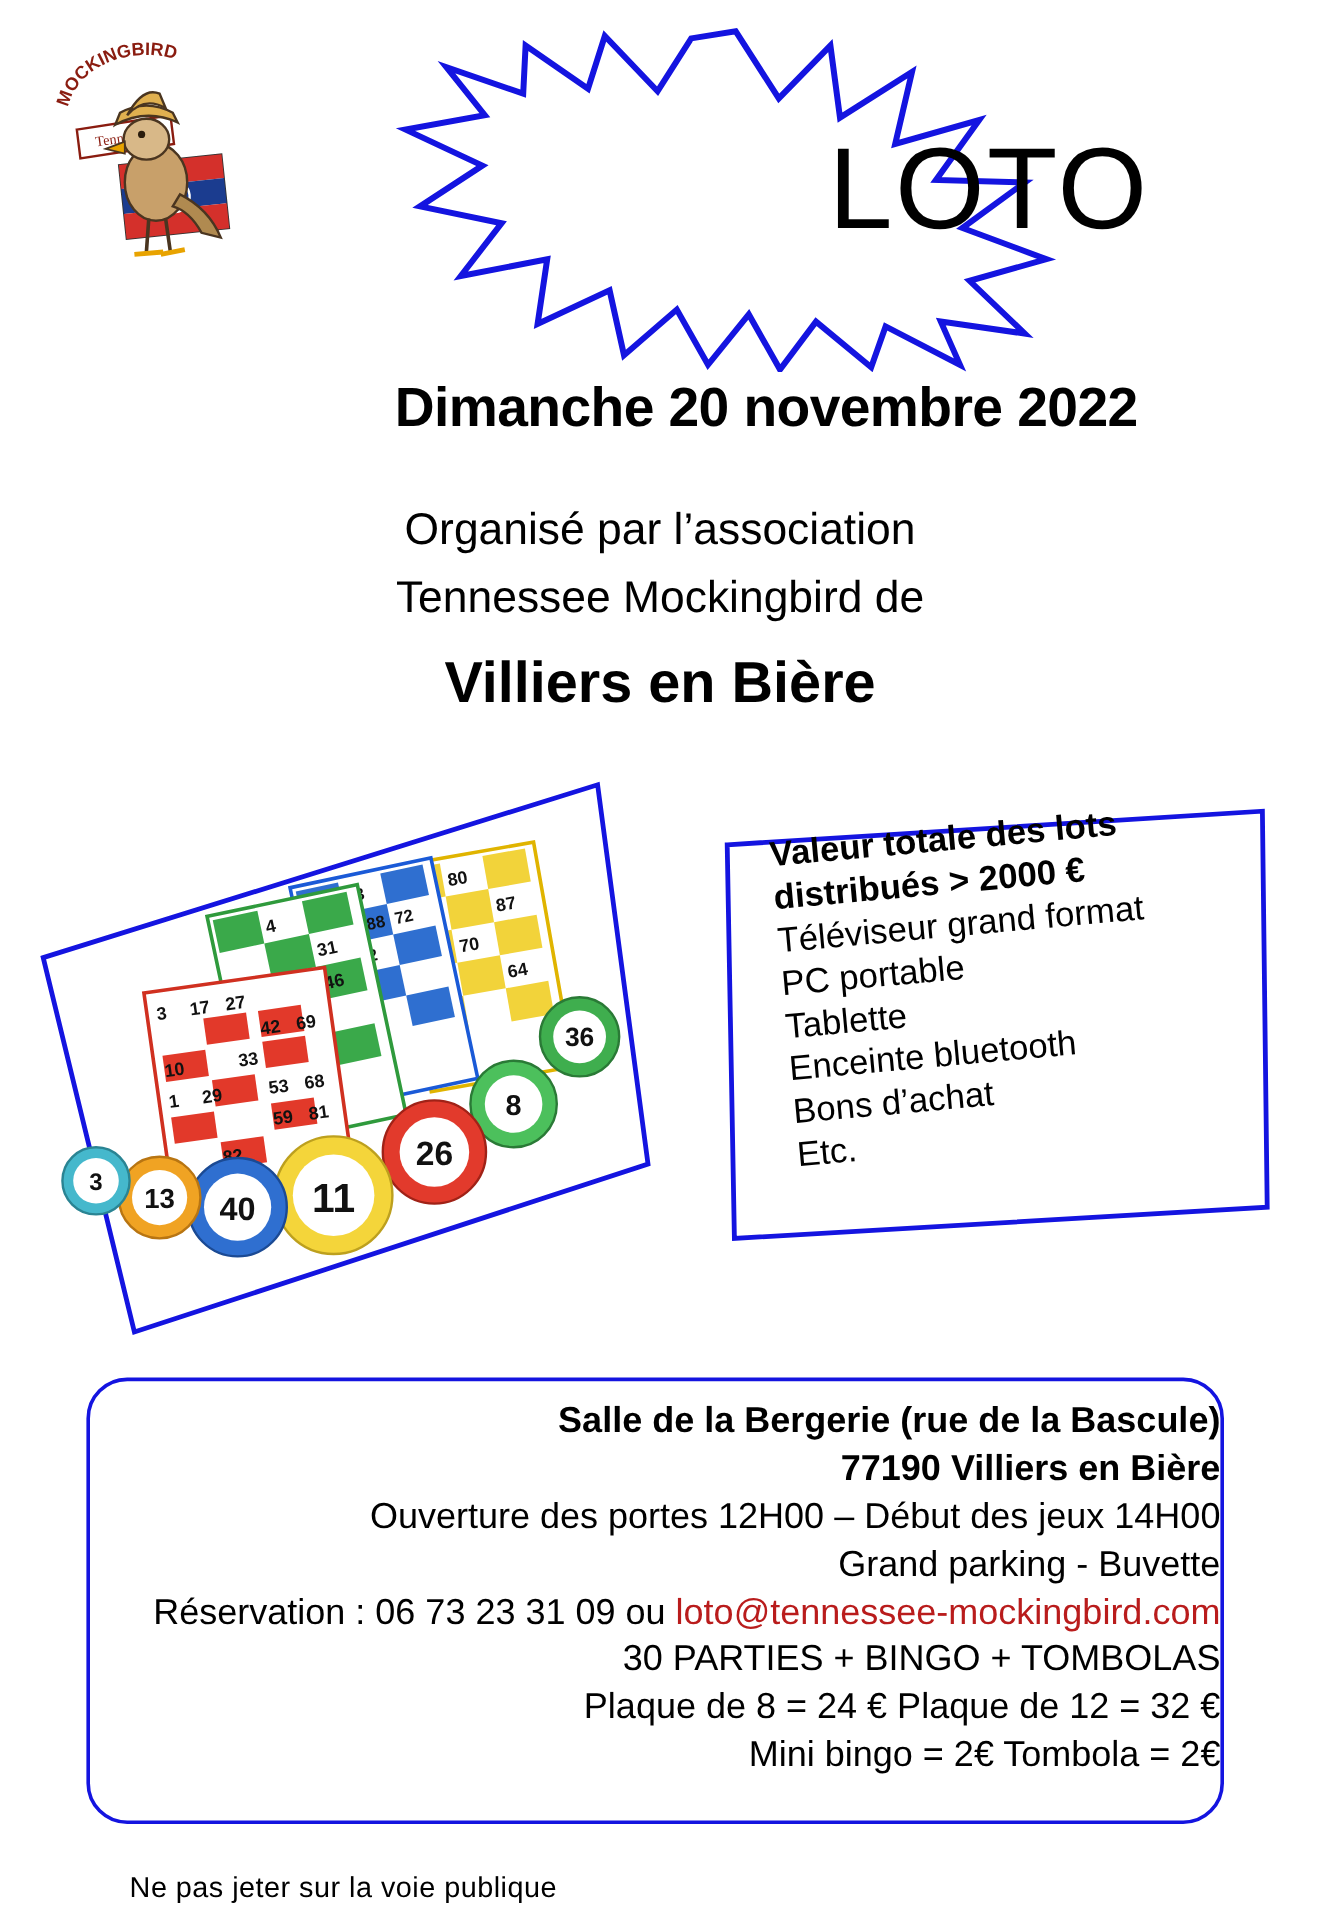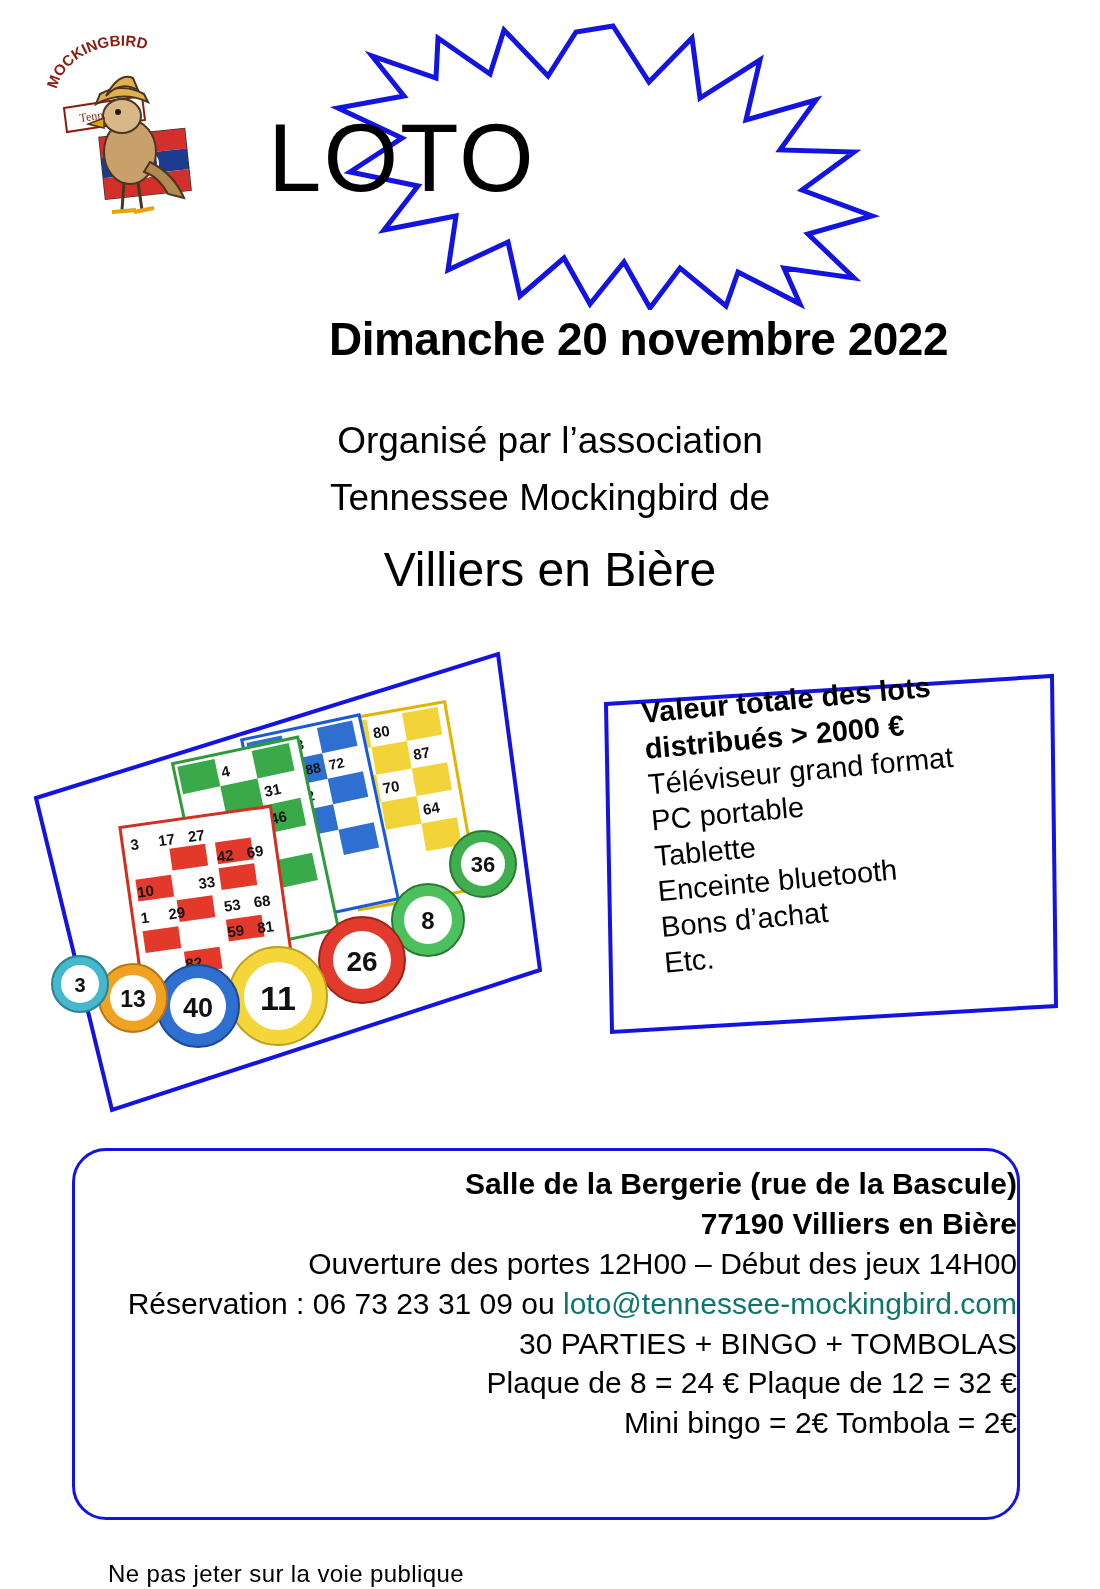--- a/index.html
+++ b/index.html
@@ -32,21 +32,21 @@
     left: 268px;
     top: 20px;
     width: 690px;
     height: 290px;
   }
   .star-title {
     position: absolute;
     left: 268px;
     top: 110px;
     width: 690px;
-    text-align: left;
+    text-align: right;
     font-size: 96px;
     font-weight: 400;
     letter-spacing: 2px;
     line-height: 1;
   }
 
   
   .date-line {
     position: absolute;
     left: 0;
@@ -73,21 +73,21 @@
     text-align: center;
     font-size: 37px;
   }
   .place-line {
     position: absolute;
     left: 0;
     top: 542px;
     width: 1100px;
     text-align: center;
     font-size: 48px;
-    font-weight: normal;
+    font-weight: bold;
   }
 
   
   .image-panel {
     position: absolute;
     left: 28px;
     top: 648px;
     width: 520px;
     height: 468px;
   }
@@ -139,21 +139,21 @@
   .info-inner {
     padding-top: 13px;
     text-align: right;
   }
   .info-line {
     font-size: 30px;
     line-height: 1.33;
     white-space: nowrap;
   }
   .info-line.bold { font-weight: bold; }
-  .mail-link { color: #0f766e; }
+  .mail-link { color: #b91c1c; }
 
   
   .footer {
     position: absolute;
     left: 108px;
     top: 1532px;
     font-size: 24px;
     letter-spacing: 0.4px;
     margin-top: 28px;
   }
@@ -361,20 +361,21 @@
     <div class="prize-item">Bons d’achat</div>
     <div class="prize-item">Etc.</div>
   </div>
 </div>
 
 <div class="info-box">
   <div class="info-inner">
     <div class="info-line bold">Salle de la Bergerie (rue de la Bascule)</div>
     <div class="info-line bold">77190 Villiers en Bière</div>
     <div class="info-line">Ouverture des portes 12H00 – Début des jeux 14H00</div>
+    <div class="info-line">Grand parking - Buvette</div>
     <div class="info-line">
       <span>Réservation : 06 73 23 31 09 ou </span><span class="mail-link">loto@tennessee-mockingbird.com</span>
     </div>
     <div class="info-line">30 PARTIES + BINGO + TOMBOLAS</div>
     <div class="info-line">Plaque de 8 = 24 €   Plaque de 12 = 32 €</div>
     <div class="info-line">Mini bingo = 2€        Tombola = 2€</div>
   </div>
 </div>
 
 <div class="footer">Ne pas jeter sur la voie publique</div>

